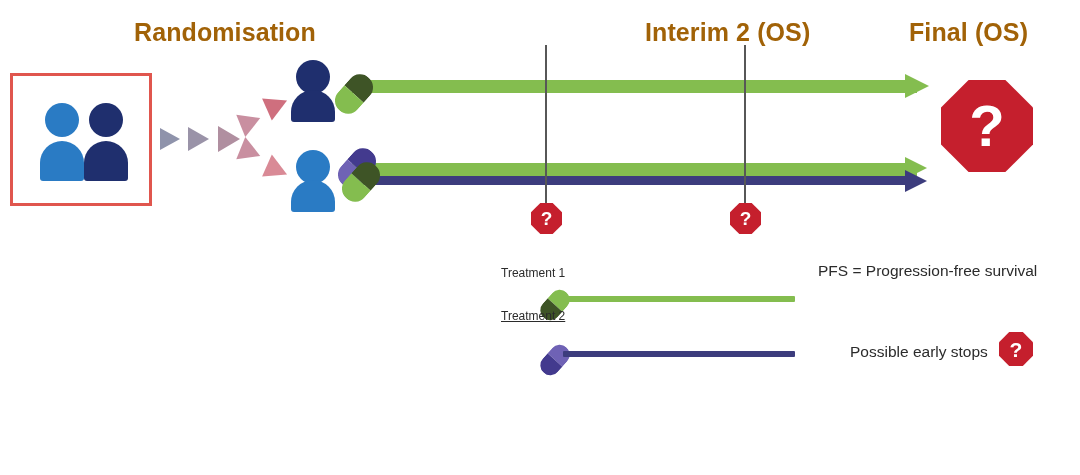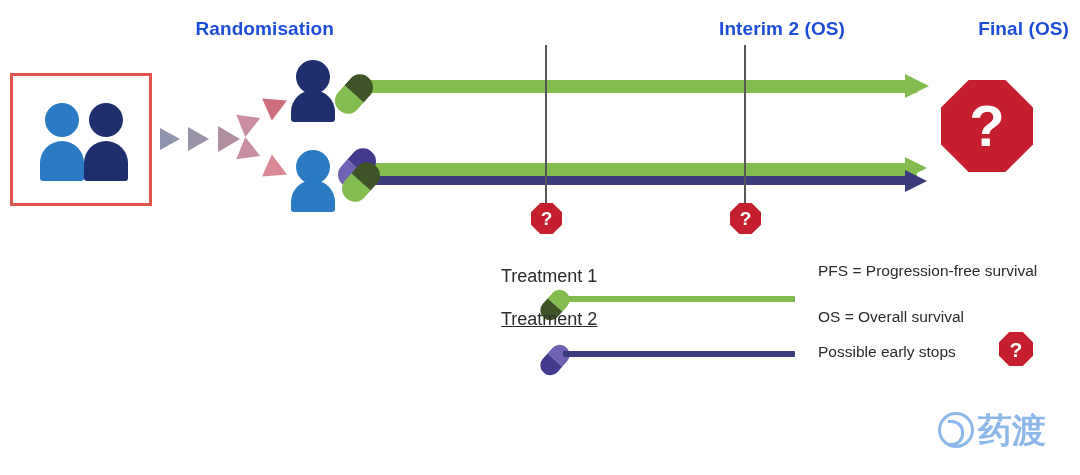--- a/index.html
+++ b/index.html
@@ -2,22 +2,22 @@
 <html><head>
 <meta charset="utf-8">
 <style>
   html,body{margin:0;padding:0;background:#ffffff;}
   body{width:1080px;height:475px;position:relative;overflow:hidden;
        font-family:"Liberation Sans","DejaVu Sans",sans-serif;color:#1a1a1a;}
   .stage{position:absolute;inset:0;}
   .abs{position:absolute;}
 
   
-  .col-header{font-size:19px;font-weight:700;color:#1d4ed8;white-space:nowrap;
-              letter-spacing:.1px;text-align:right;}
+  .col-header{font-size:25px;font-weight:700;color:#a16207;white-space:nowrap;
+              letter-spacing:.1px;text-align:left;}
 
   
   .patient-box{left:10px;top:73px;width:142px;height:133px;
                border:3px solid #e0564e;background:#fff;box-sizing:border-box;}
 
   
   .person{position:absolute;}
   .person .head{position:absolute;border-radius:50%;}
   .person .body{position:absolute;border-radius:22px 22px 3px 3px;}
 
@@ -38,21 +38,21 @@
     display:flex;align-items:center;justify-content:center;
     color:#fff;font-weight:700;font-family:"Liberation Sans",sans-serif;line-height:1;}
 
   
   .capsule{position:absolute;border-radius:999px;overflow:hidden;}
   .capsule .half{position:absolute;left:0;width:100%;height:50%;}
   .capsule .half.top{top:0;}
   .capsule .half.bot{bottom:0;}
 
   
-  .legend-label{position:absolute;font-size:18px;color:#2b2b2b;white-space:nowrap;}
+  .legend-label{position:absolute;font-size:12px;color:#2b2b2b;white-space:nowrap;}
   .legend-line-green{position:absolute;height:6px;background:#84bd4f;border-radius:1px;}
   .legend-line-navy{position:absolute;height:6px;background:#3c3c7d;border-radius:1px;}
   .abbrev{position:absolute;font-size:15.5px;color:#2b2b2b;white-space:nowrap;text-align:center;}
 
   
   .bottom-title{position:absolute;font-size:23px;font-weight:700;color:#111;white-space:nowrap;}
 
   
   .watermark{position:absolute;display:flex;align-items:center;gap:4px;
              color:#8bb8e8;font-size:34px;font-weight:700;line-height:1;}
@@ -141,22 +141,17 @@
   <div class="legend-line-green" style="left:563px;top:296px;width:232px;"></div>
 
   <div class="legend-label" style="left:501px;top:309px;text-decoration:underline;">Treatment 2</div>
   <div class="capsule" style="left:545px;top:343px;width:20px;height:34px;transform:rotate(42deg);">
     <div class="half top" style="background:#6f62b5;"></div>
     <div class="half bot" style="background:#433a8e;"></div>
   </div>
   <div class="legend-line-navy" style="left:563px;top:351px;width:232px;"></div>
 
   <div class="abbrev" style="left:818px;top:262px;">PFS = Progression-free survival</div>
-  <div class="abbrev" style="left:818px;top:308px;">OS = Overall survival</div>
-  <div class="abbrev" style="left:818px;top:343px;">Possible early stops</div>
+  <div class="abbrev" style="left:850px;top:343px;">Possible early stops</div>
 
 
-  <div class="watermark" style="left:938px;top:412px;">
-    <span class="wm-mark"></span>
-    <span>药渡</span>
-  </div>
 
 </div>
 
 </body></html>

